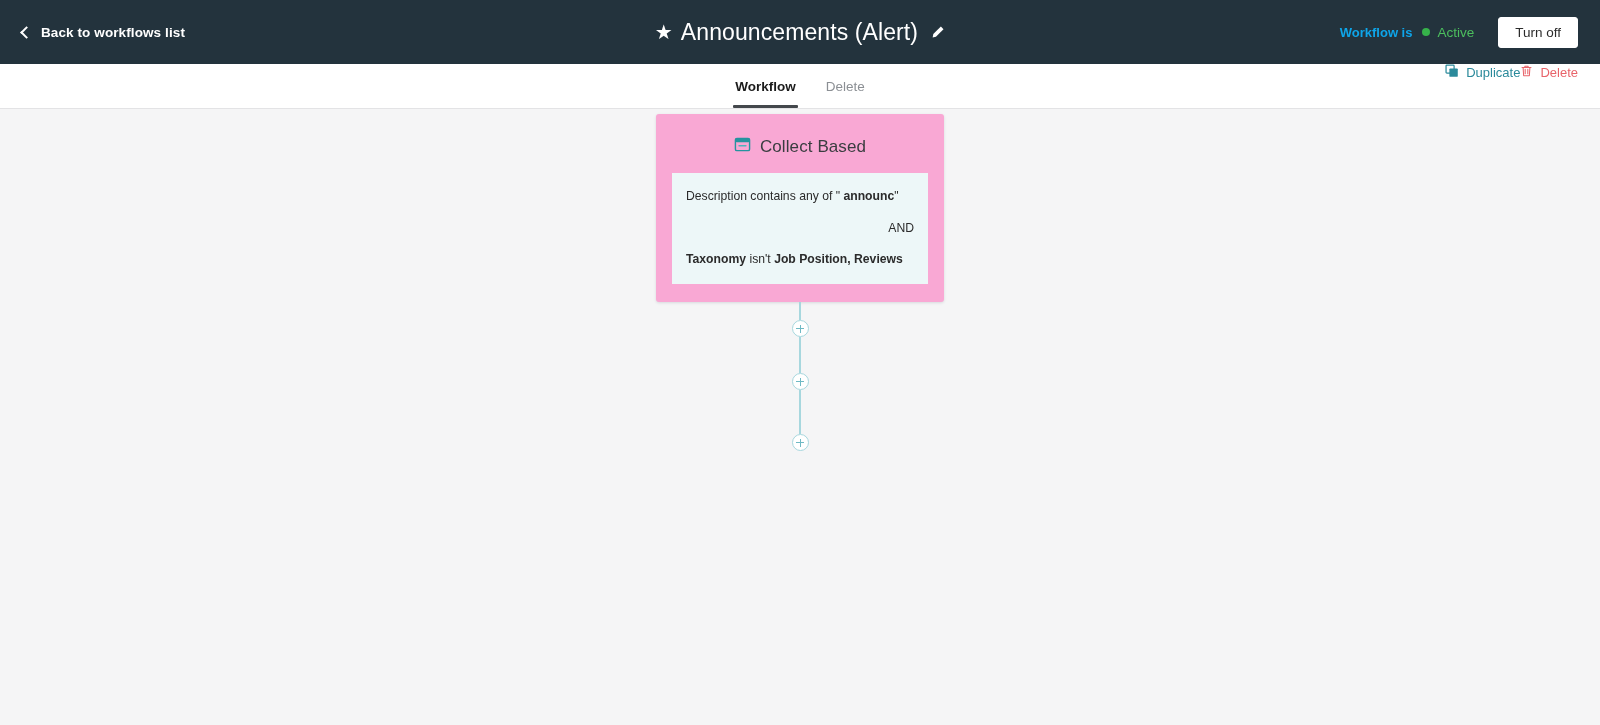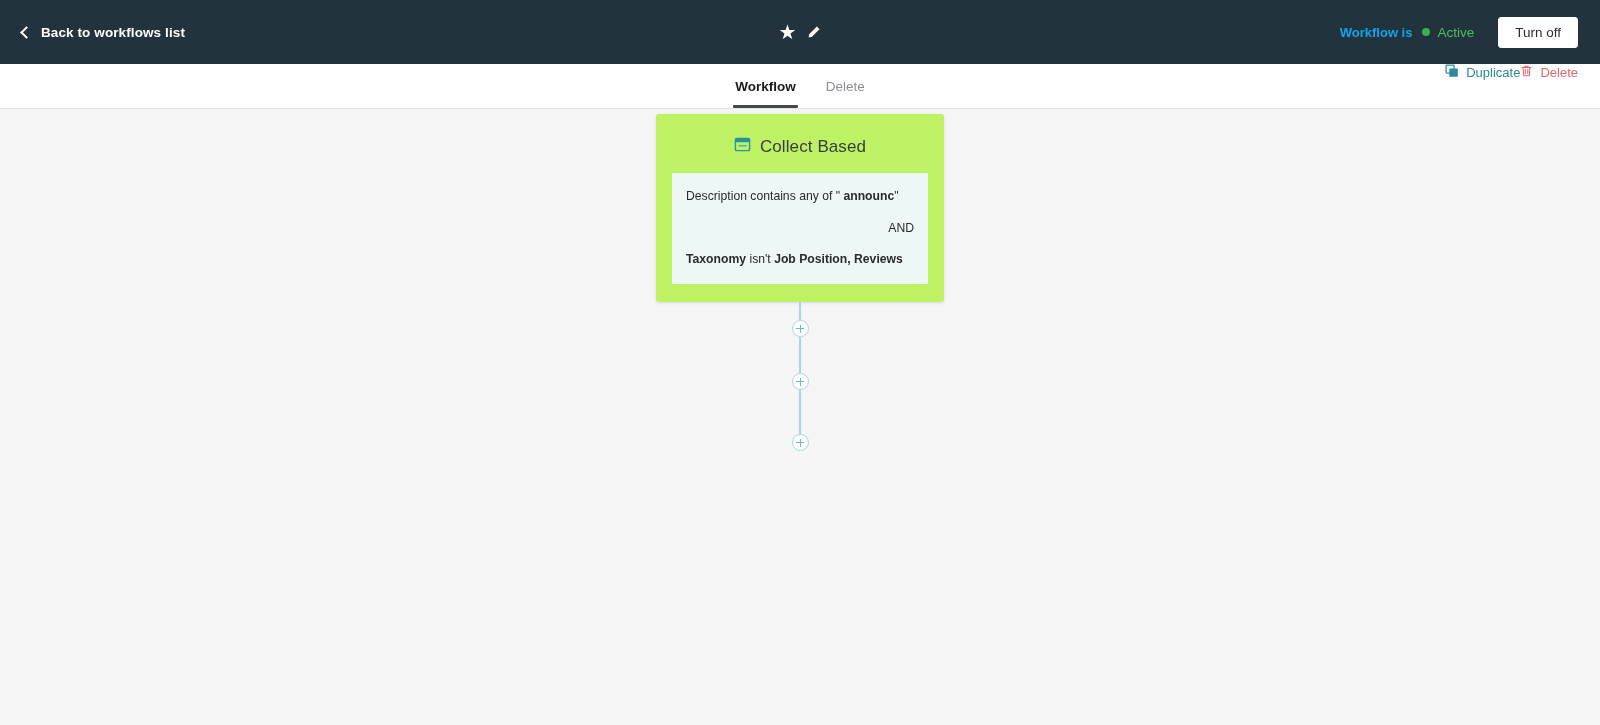--- a/index.html
+++ b/index.html
@@ -180,21 +180,21 @@
   .flow {
     width: 288px;
     margin: 0 auto;
     padding-top: 5px;
     display: flex;
     flex-direction: column;
     align-items: center;
   }
   .card {
     width: 288px;
-    background: #bef264;
+    background: #f9a8d4;
     border-radius: 3px;
     box-shadow: 0 1px 3px rgba(20,40,60,.13);
     padding: 18px 16px 18px;
   }
   .card-head {
     display: flex;
     align-items: center;
     justify-content: center;
     gap: 9px;
     margin: 4px 0 16px;
@@ -267,20 +267,21 @@
 
 <div class="topbar">
 
   <div class="back-link">
     <span class="chev"></span>
     <span>Back to workflows list</span>
   </div>
 
   <div class="title-wrap">
     <span class="title-star">★</span>
+    <span class="wf-title">Announcements (Alert)</span>
     <span class="pencil-icon">
       <svg width="15" height="15" viewBox="0 0 16 16" aria-hidden="true">
         <path d="M11.6 1.6l2.8 2.8-8.1 8.1-3.5.7.7-3.5z" fill="#ffffff"></path>
       </svg>
     </span>
   </div>
 
   <div class="right-status">
     <span class="wf-is">Workflow is</span>
     <span class="active-wrap">

